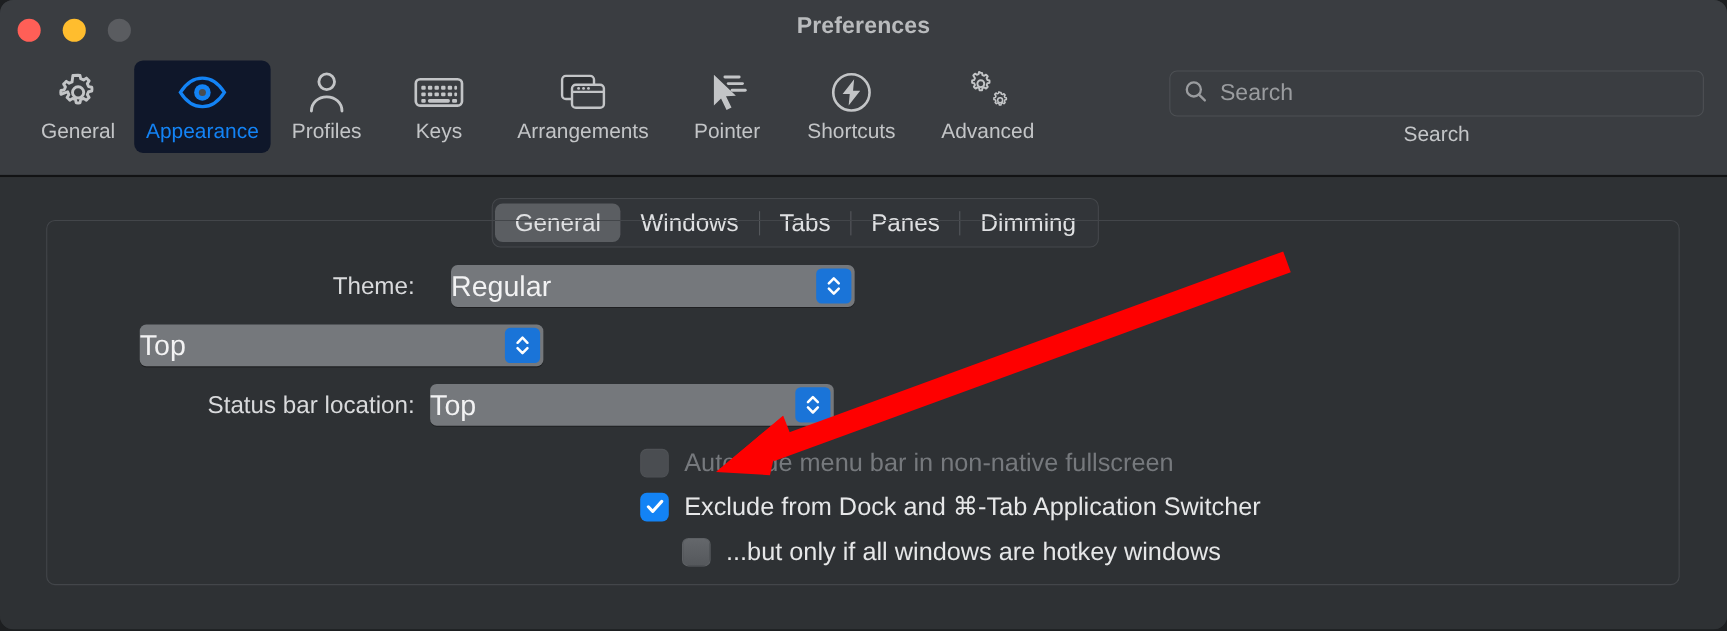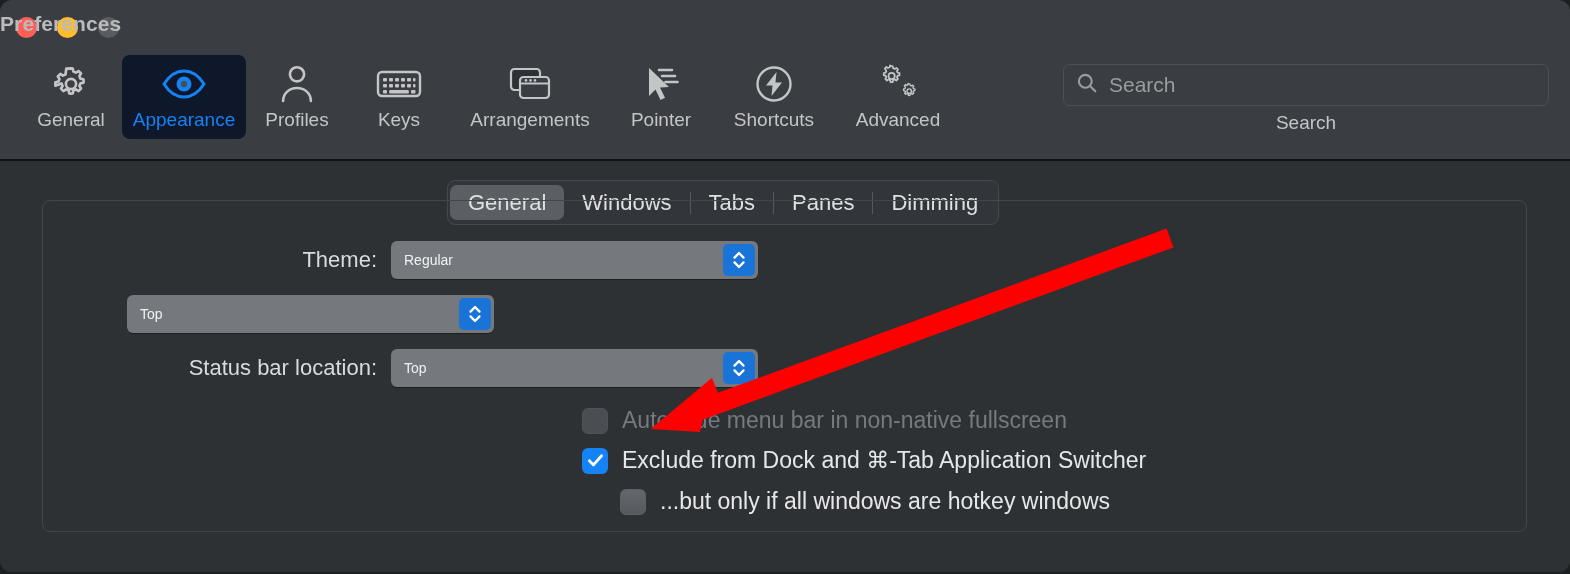--- a/index.html
+++ b/index.html
@@ -44,21 +44,21 @@
   }
   .light {
     width: 21px; height: 21px;
     border-radius: 50%;
   }
 
   #title {
     position: absolute;
     left: 0; top: 12px;
     width: 1570px;
-    text-align: left;
+    text-align: center;
     font-size: 21px;
     font-weight: bold;
     color: #b9bbbd;
     letter-spacing: 0.1px;
   }
 
   #toolbar-items {
     position: absolute;
     left: 20px; top: 55px;
     display: flex;
@@ -186,22 +186,21 @@
     width: 367px;
     height: 38px;
     background: #75787c;
     border-radius: 6px;
     display: flex;
     align-items: center;
     box-shadow: 0 1px 0 rgba(0,0,0,.35);
     cursor: default;
   }
   .popup .val {
-    margin-left: 13px;
-    font-size: 14px;
+    font-size: 26px;
     color: #f2f2f3;
     white-space: nowrap;
   }
   .stepper {
     position: absolute;
     right: 3px; top: 3px;
     width: 32px; height: 32px;
     background: #1a74d8;
     border-radius: 5px;
     display: flex;
@@ -407,21 +406,21 @@
       <div class="seg-div"></div>
       <div class="seg">Tabs</div>
       <div class="seg-div"></div>
       <div class="seg">Panes</div>
       <div class="seg-div"></div>
       <div class="seg">Dimming</div>
     </div>
 
     <div id="panel">
 
-      <div class="form-row" style="left:84px; top:40px;">
+      <div class="form-row" style="left:84px; top:40px;gap:19px;">
         <div class="row-label">Theme:</div>
         <div class="popup">
           <span class="val">Regular</span>
           <span class="stepper">
             <svg width="16" height="22" viewBox="0 0 16 22" fill="none" stroke="#ffffff" stroke-width="2.3" stroke-linecap="round" stroke-linejoin="round">
               <path d="M3.5 8.6 L8 4 L12.5 8.6"></path>
               <path d="M3.5 13.4 L8 18 L12.5 13.4"></path>
             </svg>
           </span>
         </div>

